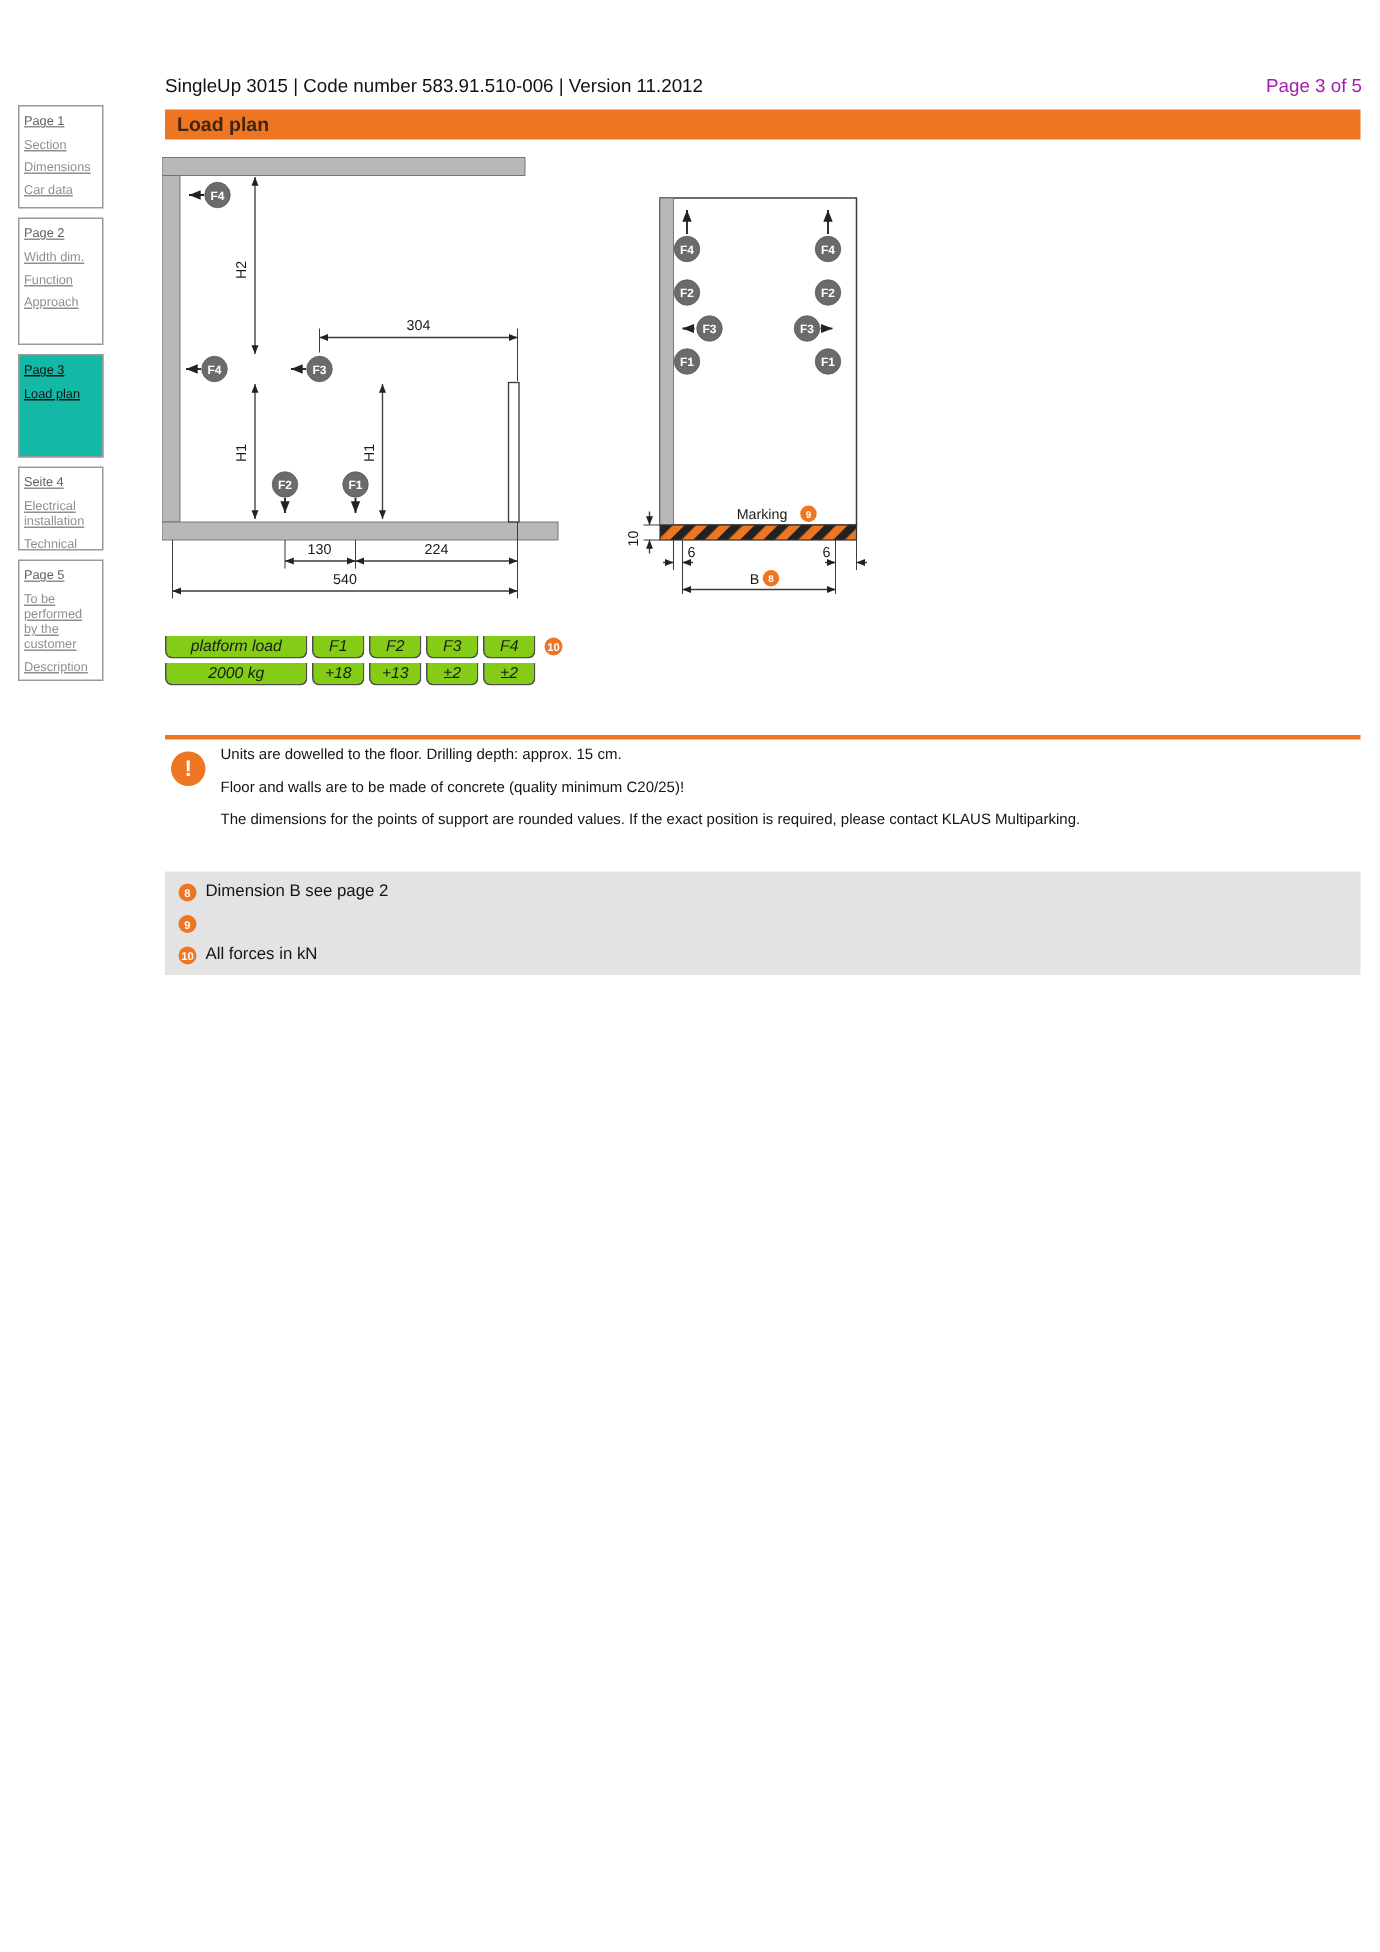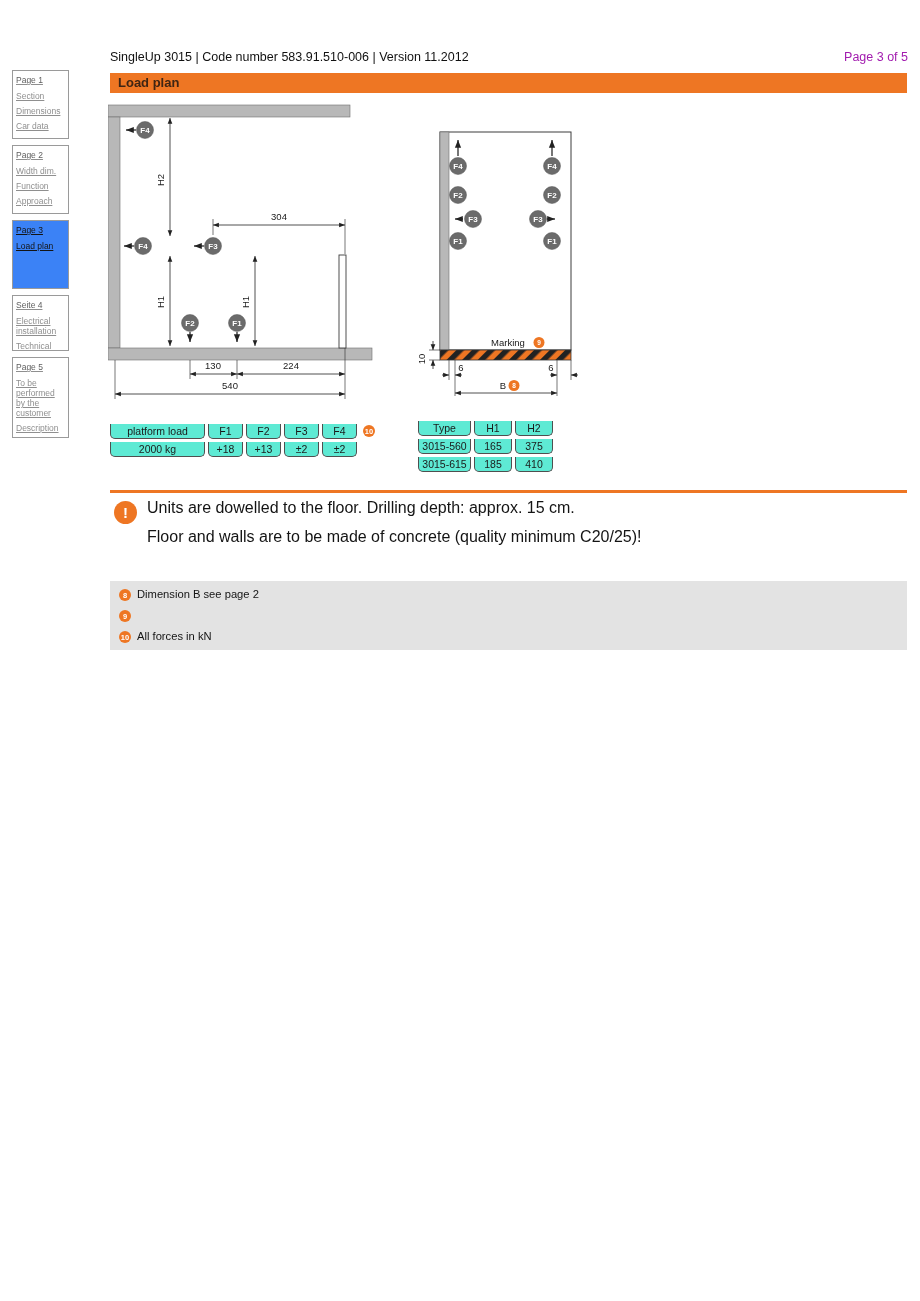--- a/index.html
+++ b/index.html
@@ -10,21 +10,21 @@
   
   .hdr-title { position:absolute; left:110px; top:8px; font-size:12.5px; color:#111; }
   .hdr-page  { position:absolute; right:12px; top:8px; font-size:12.5px; color:#a21caf; }
 
   
   .sidebar { position:absolute; left:12px; top:28px; width:57px; }
   .sbox { border:1px solid #9a9a9a; padding:4px 3px 2px 3px; margin-bottom:6px;
           color:#8f8f8f; font-size:8.5px; line-height:1.18; background:#fff; overflow:hidden;text-decoration:underline; }
   .sbox-title { color:#5f5f5f; margin-bottom:6px; }
   .sbox-item { margin-bottom:5px; }
-  .sbox.active { background:#3b82f6; color:#141414; }
+  .sbox.active { background:#14b8a6; color:#141414; }
   .sbox.active .sbox-title { color:#141414; }
 
   
   .banner { position:absolute; left:110px; top:31px; width:797px; height:20px;
             background:var(--accent,#ee7623); color:#3f2513; font-size:13px; font-weight:bold;
             line-height:20px; padding-left:8px; }
 
   
   .diagram { position:absolute; }
   svg text { font-family:"Liberation Sans","DejaVu Sans",sans-serif; fill:#1a1a1a; }
@@ -39,37 +39,37 @@
   .doorrect { fill:#fff; stroke:#3c3c3c; stroke-width:.9; }
   .badge-svg { fill:#fff; font-size:6.5px; font-weight:bold; text-anchor:middle; }
   .hz-a { fill:var(--accent,#ee7623); }
   .hz-b { fill:#222; }
 
   
   .btable { position:absolute; }
   .bracket-row { display:flex; gap:3px; margin-bottom:3px; align-items:flex-start; }
   .bcell { border:1px solid #4f4f4f; border-top:none; border-radius:0 0 5px 5px;
            height:15px; line-height:13px; font-size:10.5px; text-align:center; color:#1a1a1a;
-           padding-top:1px; background:#5eead4; }
+           padding-top:1px; background:#84cc16;font-style:italic; }
   .w-label { width:95px; }
   .w-sm { width:35px; }
   .w-type { width:53px; }
   .w-num { width:38px; }
 
   .badge { display:inline-flex; align-items:center; justify-content:center;
            width:12px; height:12px; border-radius:50%; background:var(--accent,#ee7623);
            color:#fff; font-size:7.5px; font-weight:bold; flex:0 0 auto; }
   .tbl-badge { margin-left:3px; margin-top:1px; }
 
   
   .rule { position:absolute; left:110px; top:448px; width:797px; height:3px; background:var(--accent,#ee7623); }
   .warn-icon { position:absolute; left:114px; top:459px; width:23px; height:23px; border-radius:50%;
                background:var(--accent,#ee7623); color:#fff; font-weight:bold; font-size:15px;
                text-align:center; line-height:23px; }
-  .notes { position:absolute; left:147px; top:456px; width:600px; font-size:16px; line-height:1.27; color:#141414; }
+  .notes { position:absolute; left:147px; top:456px; width:600px; font-size:10px; line-height:1.27; color:#141414; }
   .notes p { margin:0 0 9px 0; }
 
   
   .fpanel { position:absolute; left:110px; top:539px; width:797px; height:69px;
             background:var(--panel-gray,#e3e3e3); padding:7px 9px; }
   .fitem { display:flex; align-items:flex-start; gap:6px; margin-bottom:8px; font-size:11.2px; color:#141414; }
   .fitem .badge { margin-top:1px; }
 
   .bottom-line { position:absolute; left:129px; top:1296px; width:791px; height:4px; background:#4b4b4b; }
 </style>
@@ -81,21 +81,21 @@
   <div class="hdr-title">SingleUp 3015 | Code number 583.91.510-006 | Version 11.2012</div>
   <div class="hdr-page">Page 3 of 5</div>
 
   <nav class="sidebar">
     <div class="sbox" style="height:69px">
       <div class="sbox-title">Page 1</div>
       <div class="sbox-item">Section</div>
       <div class="sbox-item">Dimensions</div>
       <div class="sbox-item">Car data</div>
     </div>
-    <div class="sbox" style="height:69px">
+    <div class="sbox" style="height:85px">
       <div class="sbox-title">Page 2</div>
       <div class="sbox-item">Width dim.</div>
       <div class="sbox-item">Function</div>
       <div class="sbox-item">Approach</div>
     </div>
     <div class="sbox active" style="height:69px">
       <div class="sbox-title">Page 3</div>
       <div class="sbox-item">Load plan</div>
     </div>
     <div class="sbox" style="height:56px">
@@ -267,44 +267,28 @@
     </div>
     <div class="bracket-row">
       <div class="bcell w-label">2000 kg</div>
       <div class="bcell w-sm">+18</div>
       <div class="bcell w-sm">+13</div>
       <div class="bcell w-sm">±2</div>
       <div class="bcell w-sm">±2</div>
     </div>
   </div>
 
-  <div class="btable" style="left:418px; top:379px">
-    <div class="bracket-row">
-      <div class="bcell w-type">Type</div>
-      <div class="bcell w-num">H1</div>
-      <div class="bcell w-num">H2</div>
-    </div>
-    <div class="bracket-row">
-      <div class="bcell w-type">3015-560</div>
-      <div class="bcell w-num">165</div>
-      <div class="bcell w-num">375</div>
-    </div>
-    <div class="bracket-row">
-      <div class="bcell w-type">3015-615</div>
-      <div class="bcell w-num">185</div>
-      <div class="bcell w-num">410</div>
-    </div>
-  </div>
 
   <div class="rule"></div>
 
   <div class="warn-icon">!</div>
   <div class="notes">
     <p>Units are dowelled to the floor. Drilling depth: approx. 15 cm.</p>
     <p>Floor and walls are to be made of concrete (quality minimum C20/25)!</p>
+    <p>The dimensions for the points of support are rounded values. If the exact position is required, please contact KLAUS Multiparking.</p>
   </div>
 
   <div class="fpanel">
     <div class="fitem">
       <span class="badge">8</span>
       <span>Dimension B see page 2</span>
     </div>
     <div class="fitem">
       <span class="badge">9</span>
     </div>

